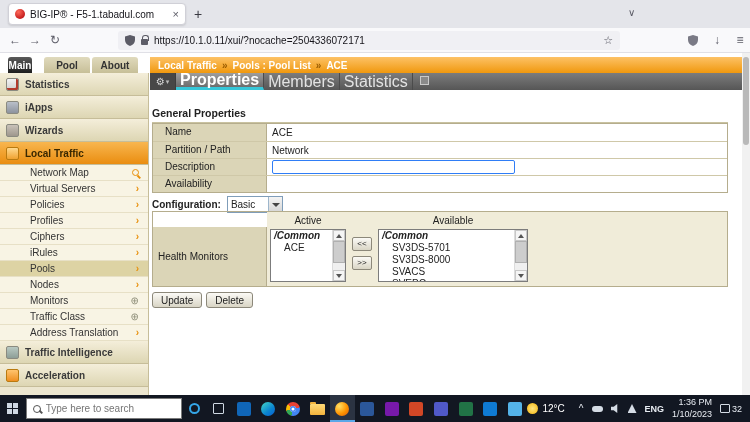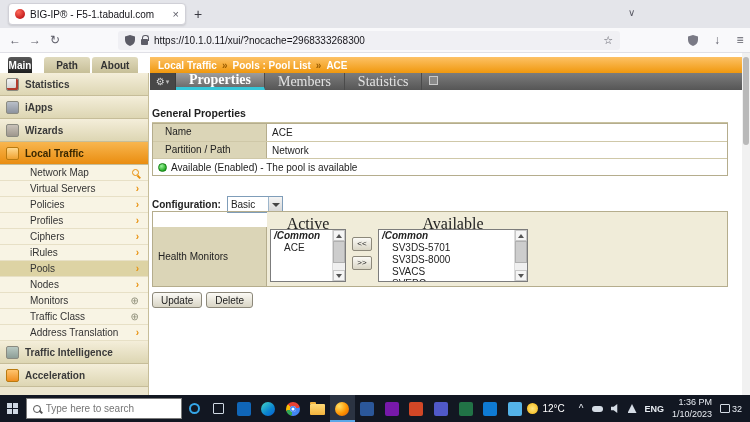--- a/index.html
+++ b/index.html
@@ -37,21 +37,21 @@
   .f5-tab.main  { left:8px;  width:24px; background:linear-gradient(#5a5a5a,#1e1e1e); color:#fff; }
   .f5-tab.help  { left:44px; width:46px; background:linear-gradient(#e0dabd,#c7bf98); color:#333; }
   .f5-tab.about { left:92px; width:46px; background:linear-gradient(#e0dabd,#c7bf98); color:#333; }
   .breadcrumb { position:absolute; left:150px; top:57px; width:592px; height:16px; background:linear-gradient(#fdc266,#f0980e); display:flex; align-items:center; gap:5px; padding:0 8px; font-size:10px; font-weight:bold; color:#fff; }
   .breadcrumb .sep { color:#9a5c00; }
 
   
   .tabstrip { position:absolute; left:150px; top:73px; width:592px; height:17px; background:linear-gradient(#7c7c7c,#565656); display:flex; align-items:stretch; }
   .gearbox { width:26px; background:#474747; border-right:1px solid #3d3d3d; color:#ddd; font-size:10px; display:flex; align-items:center; justify-content:center; gap:1px; }
   .gearbox .tiny { font-size:7px; color:#bbb; }
-  .cstab { padding:0 13px; display:flex; align-items:center; font-size:14px; color:#e3e3e3; border-right:1px solid #4b4b4b;font-family:Liberation Serif, serif; }
+  .cstab { padding:0 4px; display:flex; align-items:center; font-size:16px; color:#e3e3e3; border-right:1px solid #4b4b4b; }
   .cstab.active { background:linear-gradient(#9d9d9d,#6d6d6d); border-bottom:3px solid #36c6d8; font-weight:bold; color:#fff; }
   .statpanel { width:9px; height:9px; border:1px solid #c9c9c9; background:#8a8a8a; margin:3px 0 0 7px; }
 
   
   .sidebar { position:absolute; left:0; top:73px; width:149px; height:322px; background:#ece6cf; border-right:1px solid #c6bd99; }
   .sb-top { height:23px; display:flex; align-items:center; gap:6px; padding:0 6px; background:linear-gradient(#f4eeda,#ddd6b3); border-bottom:1px solid #c6bd99; font-size:10px; font-weight:bold; color:#3a3a3a; }
   .sb-top.active { background:linear-gradient(#f8b64f,#ea8d10); color:#3a2800; }
   .sb-ico { width:13px; height:13px; border-radius:2px; border:1px solid #8a8a80; flex:0 0 auto; }
   .i-stats { background:linear-gradient(#f3f3f3,#cfcfcf); box-shadow:inset -2px -2px 0 #b23b2e; }
   .i-iapps { background:linear-gradient(#b9bfc9,#8d939e); }
@@ -78,21 +78,21 @@
   .dot { width:9px; height:9px; border-radius:50%; background:radial-gradient(circle at 35% 30%, #9bf59b, #1fa51f 75%); border:1px solid #148014; flex:0 0 auto; }
   .config-row { position:absolute; left:2px; top:106px; display:flex; align-items:center; gap:6px; }
   .cfg-label { font-size:10px; font-weight:bold; color:#222; }
   .select { width:56px; height:17px; border:1px solid #7f9db9; background:#fff; display:flex; align-items:center; font-size:10px; color:#222; padding-left:3px; position:relative; }
   .sel-arrow { position:absolute; right:0; top:0; width:14px; height:15px; background:linear-gradient(#f4f4f4,#d6d6d6); border-left:1px solid #9db6cc; }
   .sel-arrow:after { content:""; position:absolute; left:3px; top:6px; border-left:4px solid transparent; border-right:4px solid transparent; border-top:4px solid #444; }
   .hm-table { position:absolute; left:2px; top:121px; width:576px; height:76px; border:1px solid #b5ad8d; display:flex; }
   .hm-lbl { width:114px; background:#dbd5b7; border-right:1px solid #b5ad8d; padding:4px 5px; font-size:10px; color:#222; display:flex; align-items:center;margin-top:15px; }
   .hm-val { flex:1; background:#f0ecd9; padding:3px 0 0 3px; display:flex; gap:6px; }
   .hm-col { display:flex; flex-direction:column; align-items:center; }
-  .hm-header { font-size:16px; color:#222; height:14px;font-family:Liberation Serif, serif; }
+  .hm-header { font-size:10px; color:#222; height:14px; }
   .hm-btncol { display:flex; flex-direction:column; gap:5px; padding-top:22px; }
   .mv-btn { width:20px; height:14px; font-size:8px; line-height:10px; text-align:center; background:linear-gradient(#fbfaf6,#d9d5c5); border:1px solid #8c887a; border-radius:2px; color:#222; font-family:inherit; }
   .listbox { position:relative; background:#fff; border:1px solid #7c7c7c; height:53px; overflow:hidden; }
   .lb-active { width:76px; } .lb-available { width:150px; }
   .lb-item { font-size:10px; line-height:12px; padding:0 14px 0 3px; white-space:nowrap; color:#222; }
   .lb-item.first { font-weight:bold; font-style:italic; }
   .lb-item.child { padding-left:13px; }
   .lb-scroll { position:absolute; top:0; right:0; bottom:0; width:13px; background:#f0f0f0; border-left:1px solid #dcdcdc; }
   .sbtn { position:absolute; left:0; width:12px; height:11px; background:#f5f5f5; border:1px solid #c8c8c8; }
   .sbtn.up { top:0; } .sbtn.down { bottom:0; }
@@ -159,38 +159,38 @@
     <span class="nav-ico nav-back">←</span>
     <span class="nav-ico nav-fwd">→</span>
     <span class="nav-ico nav-reload">↻</span>
     <div class="urlbar">
       <span class="shield-ico">
         <svg width="10" height="11" viewBox="0 0 10 11">
             <path d="M5 0 L10 1.5 V5 C10 8 8 10 5 11 C2 10 0 8 0 5 V1.5 Z" fill="#5b5b66"></path>
           </svg>
       </span>
       <span class="lock-ico"></span>
-      <span class="url-text">https://10.1.0.11/xui/?nocache=2968333268300</span>
+      <span class="url-text">https://10.1.0.11/xui/?nocache=2504336072171</span>
       <span class="star">☆</span>
     </div>
     <span class="nav-ico nav-right1">
       <svg width="10" height="11" viewBox="0 0 10 11" style="margin-top:7px">
           <path d="M5 0 L10 1.5 V5 C10 8 8 10 5 11 C2 10 0 8 0 5 V1.5 Z" fill="#7a7a85"></path>
         </svg>
     </span>
     <span class="nav-ico nav-right2">↓</span>
     <span class="nav-ico nav-right3">≡</span>
   </div>
 
   <div class="page-scroll">
     <div class="page-thumb"></div>
   </div>
 
   <div class="f5-tab main">Main</div>
-  <div class="f5-tab help">Path</div>
+  <div class="f5-tab help">Pool</div>
   <div class="f5-tab about">About</div>
 
   <div class="breadcrumb">
     <span>Local Traffic</span>
     <span class="sep">»</span>
     <span>Pools : Pool List</span>
     <span class="sep">»</span>
     <span>ACE</span>
   </div>
 
@@ -284,24 +284,27 @@
     <div class="gp-table">
       <div class="gp-row">
         <div class="lbl">Name</div>
         <div class="val">ACE</div>
       </div>
       <div class="gp-row">
         <div class="lbl">Partition / Path</div>
         <div class="val">Network</div>
       </div>
       <div class="gp-row">
+        <div class="lbl">Description</div>
         <div class="val">
-          <span class="dot"></span>
-          <span>Available (Enabled) - The pool is available</span>
+          <input class="desc-input" value="" style="">
         </div>
+      </div>
+      <div class="gp-row">
+        <div class="lbl">Availability</div>
       </div>
     </div>
 
     <div class="config-row">
       <span class="cfg-label">Configuration:</span>
       <div class="select">
         <span>Basic</span>
         <span class="sel-arrow"></span>
       </div>
     </div>

